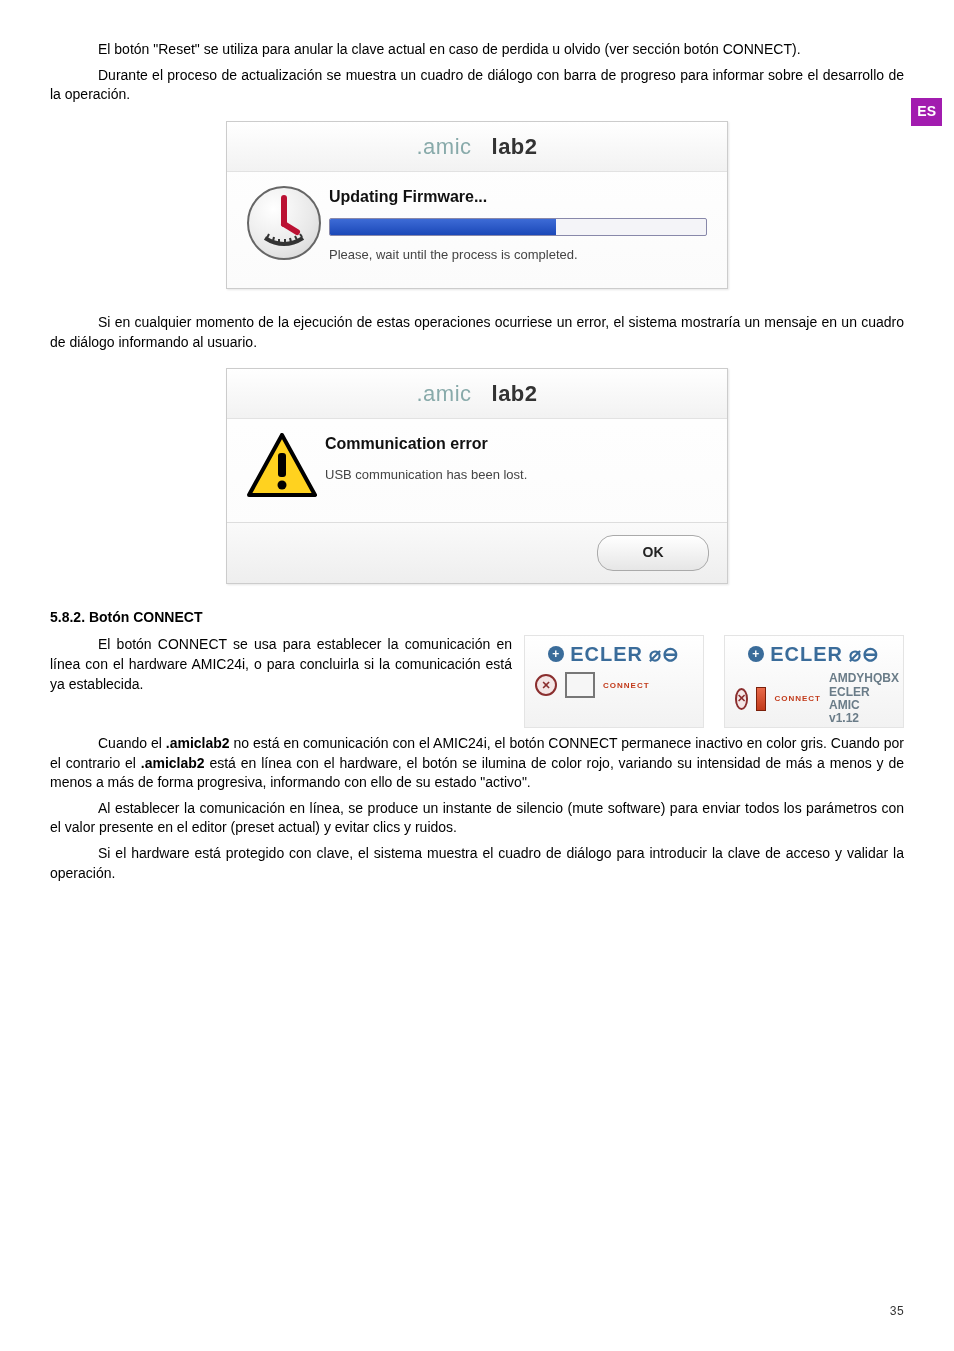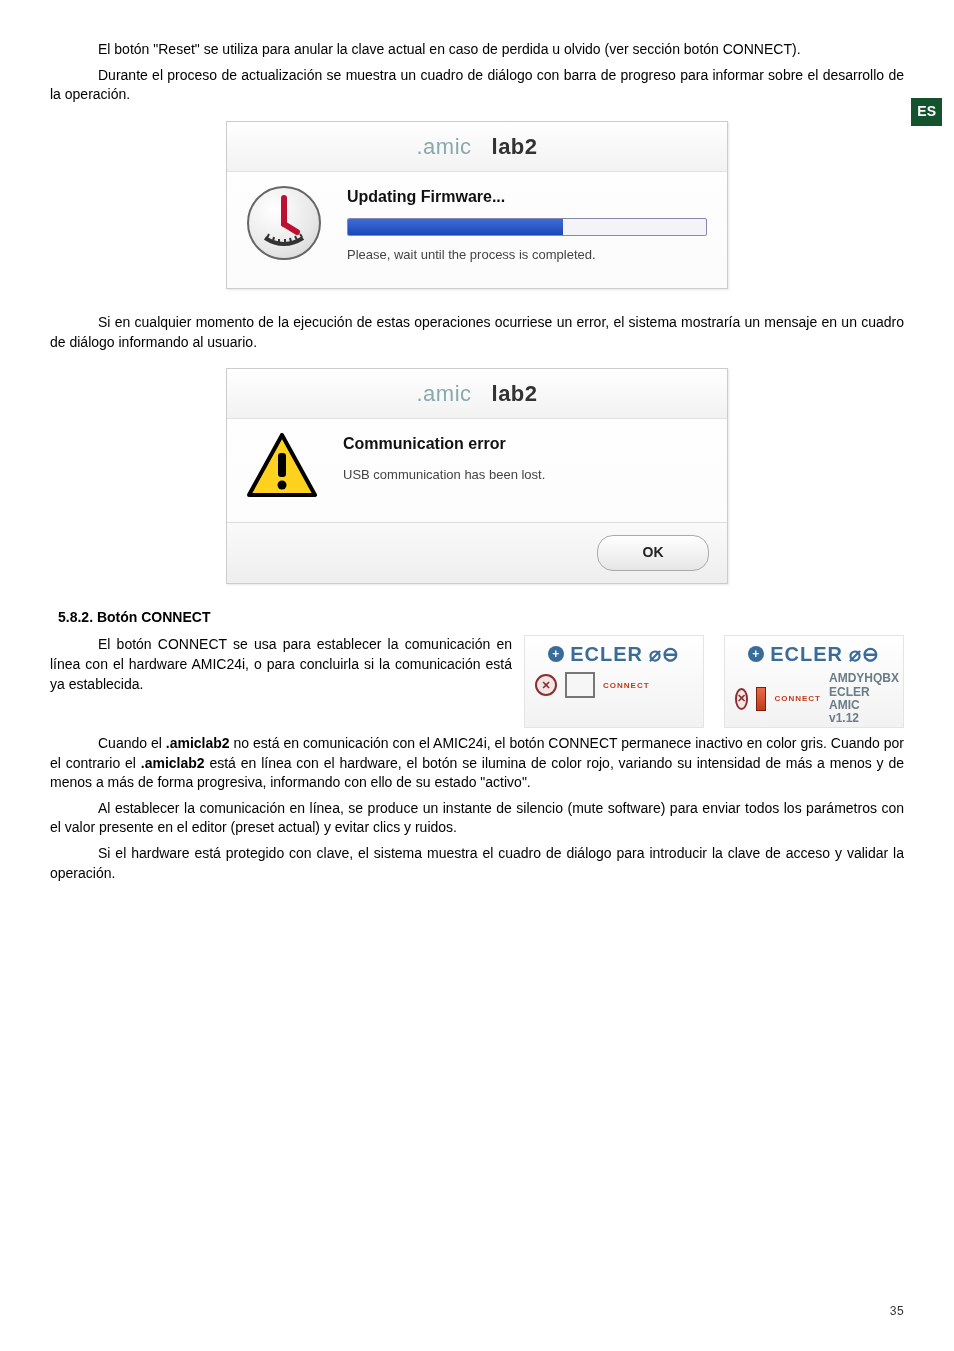--- a/index.html
+++ b/index.html
@@ -12,21 +12,21 @@
     line-height: 1.4;
     position: relative;
     width: 954px;
     box-sizing: border-box;
     min-height: 1351px;
   }
   .es-badge {
     position: absolute;
     right: 12px;
     top: 98px;
-    background: #14532d;
+    background: #a21caf;
     color: #fff;
     font-weight: bold;
     font-size: 14px;
     padding: 4px 6px;
     font-family: Arial, sans-serif;
   }
   .para {
     text-align: justify;
     margin: 0 0 6px 0;
   }
@@ -45,21 +45,21 @@
     font-size: 22px;
     letter-spacing: 0.5px;
     border-bottom: 1px solid #e2e2e2;
     background: linear-gradient(#fff,#f2f2f2);
   }
   .dialog-title .amic { color: #8aa; font-weight: 400; }
   .dialog-title .lab2 { color: #333; font-weight: 700; margin-left: 20px; }
   .dialog-body {
     display: flex;
     padding: 14px 20px 24px 20px;
-    gap: 26px;
+    gap: 8px;
     align-items: flex-start;
   }
   .gauge {
     width: 70px; height: 70px;
     border-radius: 50%;
     background: radial-gradient(circle at 35% 30%, #fff 0%, #e8e8e8 60%, #d0d0d0 100%);
     border: 2px solid #666;
     position: relative;
     flex-shrink: 0;
   }
@@ -106,21 +106,21 @@
     padding: 7px 0;
     border: 1px solid #aaa;
     border-radius: 16px;
     background: linear-gradient(#fff,#e6e6e6);
     font-weight: 700;
     font-size: 14px;
     color: #222;
   }
 
   h4.section {
-    margin: 24px 0 8px 8px;
+    margin: 24px 0 8px 0;
     font-size: 14px;
     font-weight: 700;
   }
 
   .float-right-box {
     float: right;
     display: flex;
     gap: 20px;
     margin: 0 0 6px 12px;
   }

